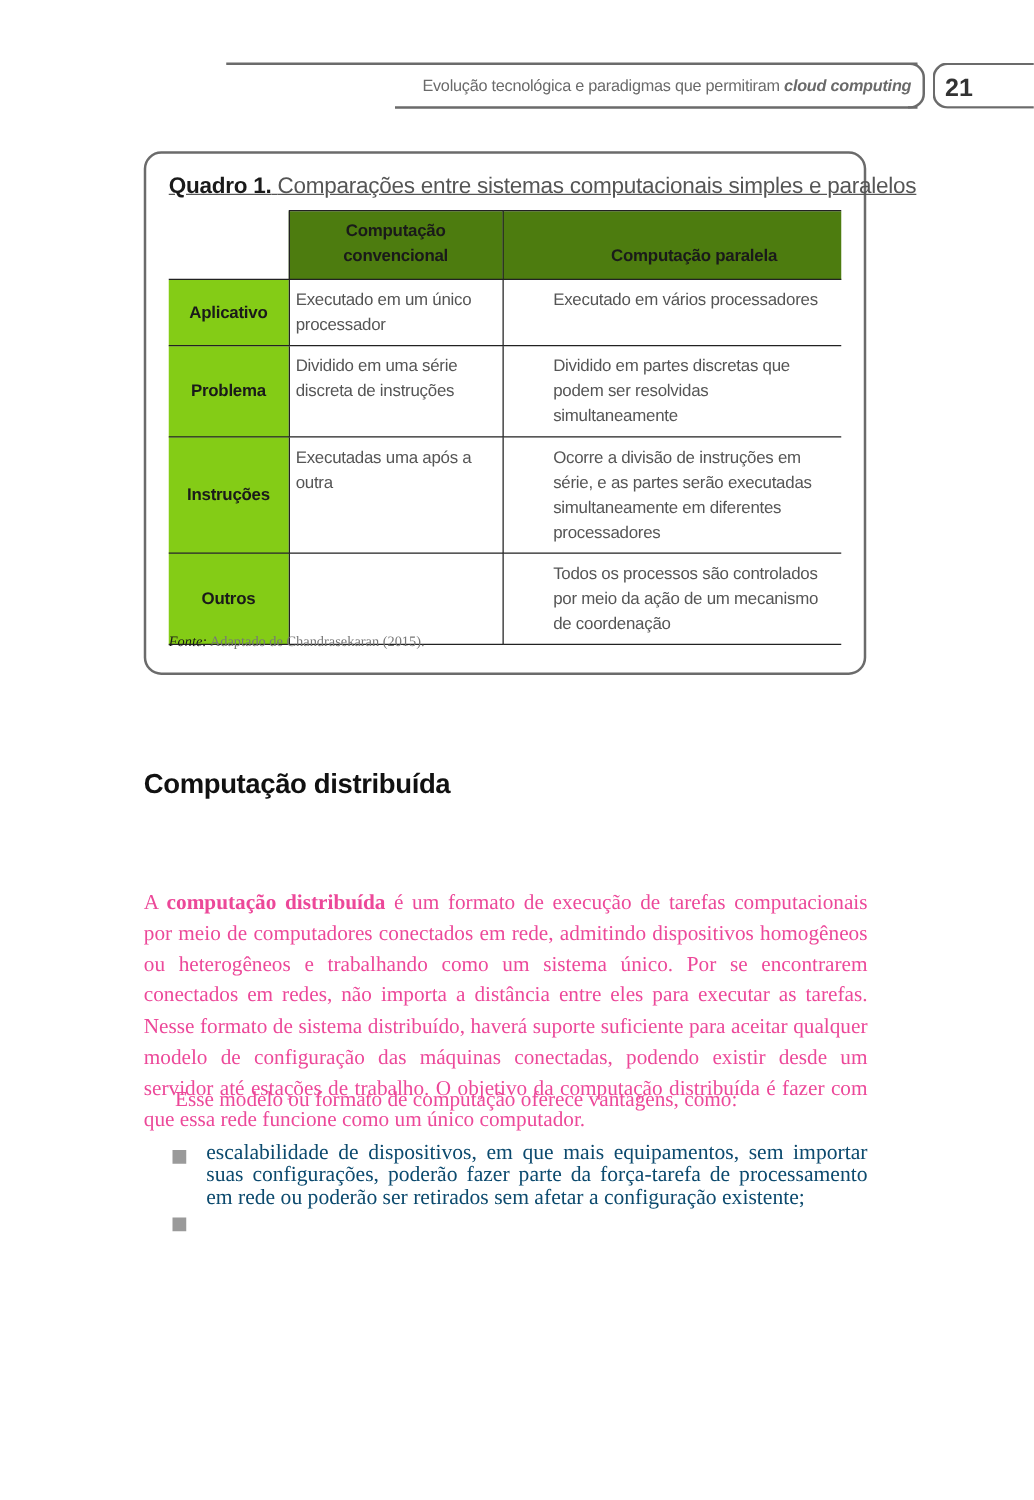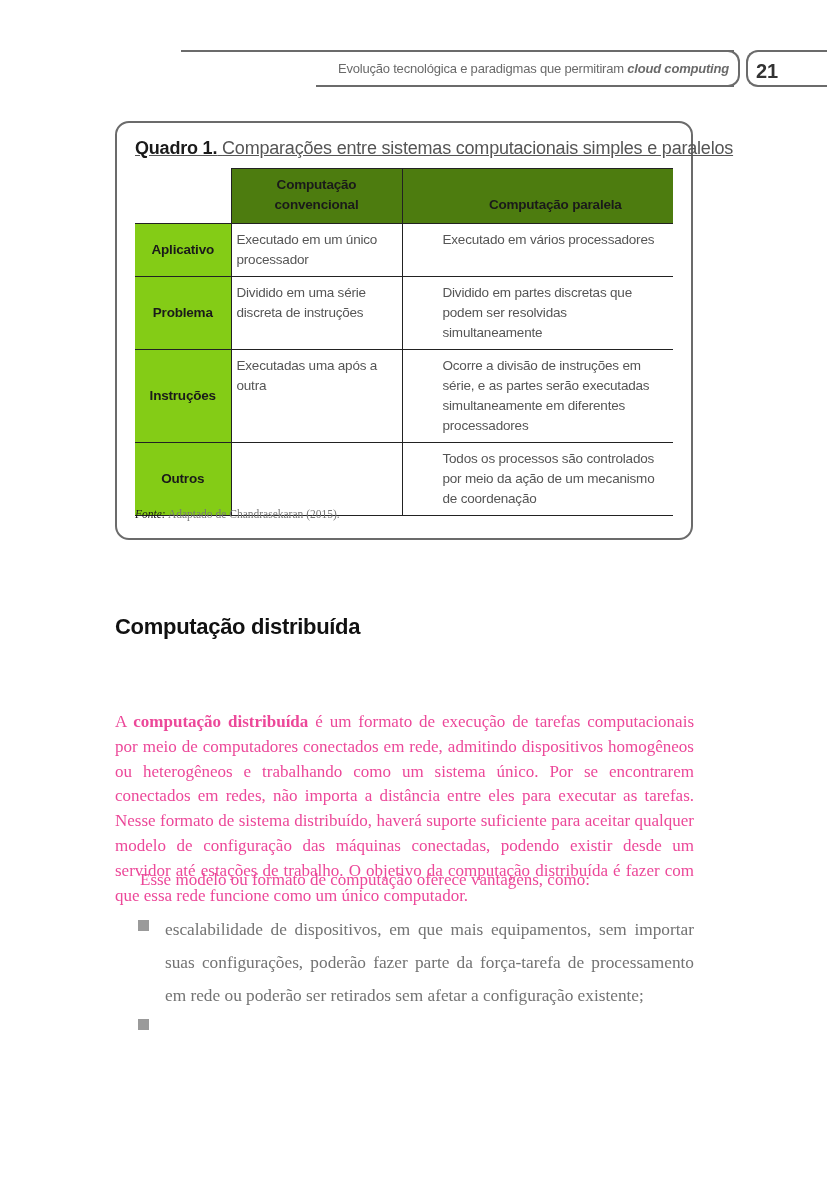--- a/index.html
+++ b/index.html
@@ -43,22 +43,22 @@
   
   .section-title { position: absolute; left: 115px; top: 614px; font-family: "Liberation Sans", sans-serif;
                    font-size: 22px; font-weight: bold; color: #111; letter-spacing: -0.3px; }
 
   .body-text { position: absolute; left: 115px; width: 579px; font-size: 17px; line-height: 24.8px;
                text-align: justify; color: #ec4899; margin-top: 48px; }
   .p1 { top: 662px; }
   .p2 { top: 820px; text-indent: 25px; }
 
   ul.bullets { position: absolute; left: 138px; top: 913px; width: 556px; list-style: none; }
-  ul.bullets li { position: relative; padding-left: 27px; font-size: 17.3px; line-height: 33px;
-                  text-align: justify; color: #737373; font-family: Liberation Serif, serif; }
+  ul.bullets li { position: relative; padding-left: 27px; font-size: 17.3px; line-height: 18px;
+                  text-align: justify; color: #0c4a6e; font-family: Liberation Serif, serif; }
   .bullet-sq { position: absolute; left: 0; top: 7px; width: 11px; height: 11px; background: #9a9a9a; }
 </style>
 </head>
 <body>
 
 <div class="hdr-top-line"></div>
 <div class="hdr-bottom-line"></div>
 <div class="hdr-right-curve"></div>
 <div class="hdr-title">
   <span>Evolução tecnológica e paradigmas que permitiram</span>

